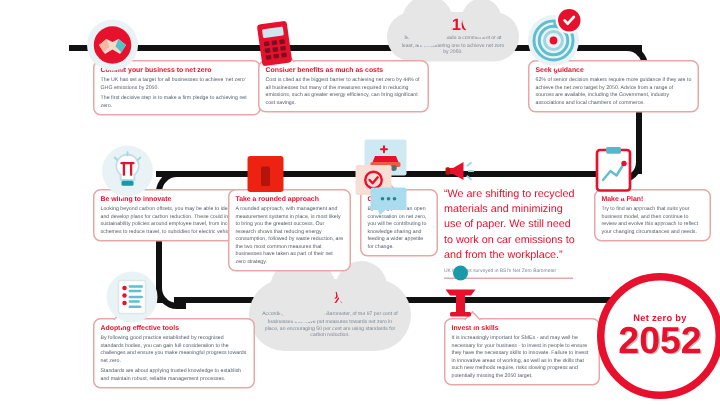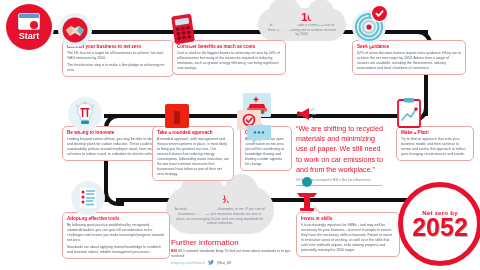--- a/index.html
+++ b/index.html
@@ -113,24 +113,20 @@
   <div class="track track-h" style="left:46px;top:30px;width:382px;"></div>
   <div class="corner corner-tr" style="left:412px;top:30px;width:16px;height:16px;"></div>
   <div class="track track-v" style="left:424px;top:44px;height:72px;"></div>
   <div class="corner corner-br" style="left:408px;top:102px;width:16px;height:16px;"></div>
   <div class="track track-h" style="left:104px;top:114px;width:308px;"></div>
   <div class="corner corner-tl" style="left:104px;top:114px;width:16px;height:16px;"></div>
   <div class="track track-v" style="left:104px;top:128px;height:74px;"></div>
   <div class="corner corner-bl" style="left:104px;top:186px;width:16px;height:16px;"></div>
   <div class="track track-h" style="left:116px;top:198px;width:318px;"></div>
 
-  <div class="start-badge">
-    <div class="cal"></div>
-    <div class="lbl">Start</div>
-  </div>
 
   <div class="node" style="left:58px;top:13px;">
     <svg width="26" height="26" viewBox="0 0 26 26">
       <circle cx="13" cy="13" r="12.5" fill="#e8112d"></circle>
       <path d="M4 13l5-4 4 2 4-2 5 4-4 6-5-3-5 3z" fill="#f6d9c8"></path>
       <path d="M17 9l5 4-3 5-4-4z" fill="#53c3c8"></path>
       <path d="M9 9L4 13l3 5 4-4z" fill="#f2b8a0"></path>
     </svg>
   </div>
 
@@ -312,33 +308,19 @@
     <h3>Adopting effective tools</h3>
     <p>By following good practice established by recognised standards bodies, you can gain full consideration to the challenges and ensure you make meaningful progress towards net zero.</p>
     <p>Standards are about applying trusted knowledge to establish and maintain robust, reliable management processes.</p>
   </div>
 
   <div class="card" style="left:296px;top:212px;width:104px;">
     <h3>Invest in skills</h3>
     <p>It is increasingly important for SMEs - and may well be necessary for your business - to invest in people to ensure they have the necessary skills to innovate. Failure to invest in innovative areas of working, as well as in the skills that such new methods require, risks slowing progress and potentially missing the 2050 target.</p>
   </div>
 
-  <div class="further">
-    <h3>Further information</h3>
-    <p>
-      <span class="bsi">BSI</span>
-      <span>UK's national standards body. To find out more about standards or to get involved:</span>
-    </p>
-    <div class="row">
-      <span class="link">bsigroup.com/netzero</span>
-      <svg class="tw" viewBox="0 0 12 10">
-        <path d="M12 1.2c-.45.2-.9.33-1.4.4.5-.3.9-.78 1.07-1.35-.47.28-1 .48-1.55.6A2.45 2.45 0 0 0 5.9 3.1c0 .2.02.38.06.55A6.96 6.96 0 0 1 .84.45a2.45 2.45 0 0 0 .76 3.27c-.4-.01-.78-.12-1.1-.3v.03c0 1.18.83 2.17 1.95 2.4-.2.06-.42.09-.65.09-.16 0-.31-.02-.46-.05a2.45 2.45 0 0 0 2.29 1.7A4.92 4.92 0 0 1 0 8.62a6.93 6.93 0 0 0 3.77 1.1c4.52 0 7-3.74 7-6.99v-.32c.48-.35.9-.78 1.23-1.27z"></path>
-      </svg>
-      <span class="handle">@bsi_UK</span>
-    </div>
-  </div>
 
   <div class="badge2050">
     <div class="top">Net zero by</div>
     <div class="yr">2052</div>
   </div>
 
 </div>
 
 </body></html>

